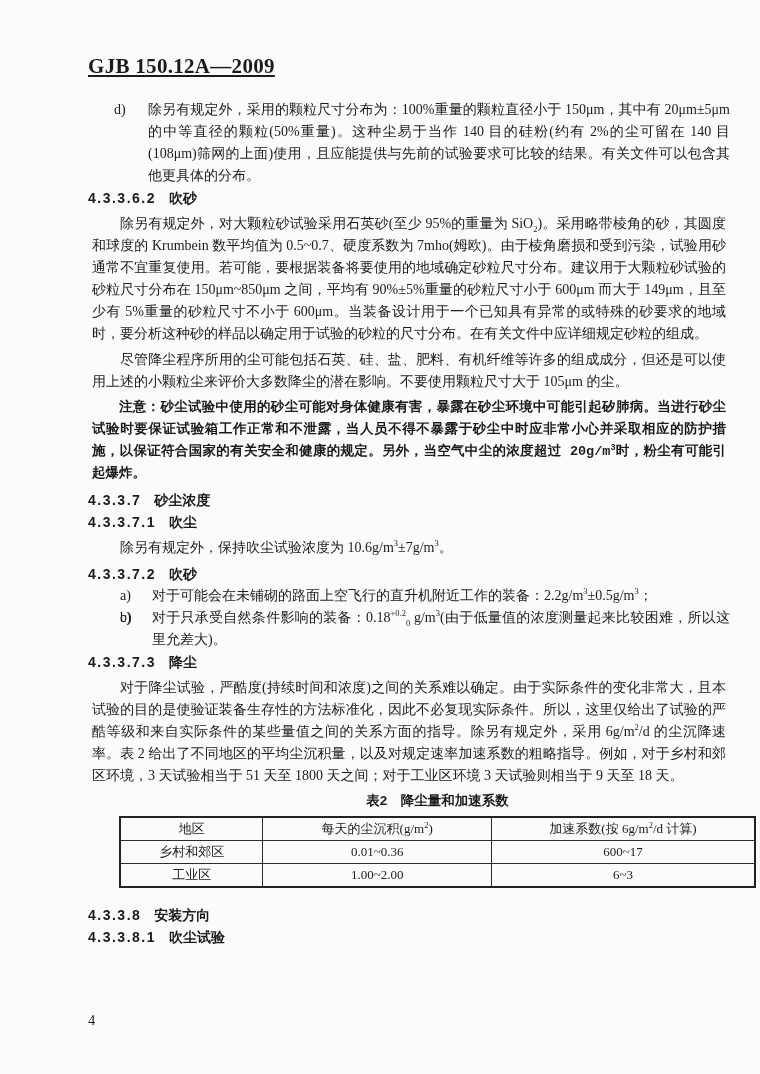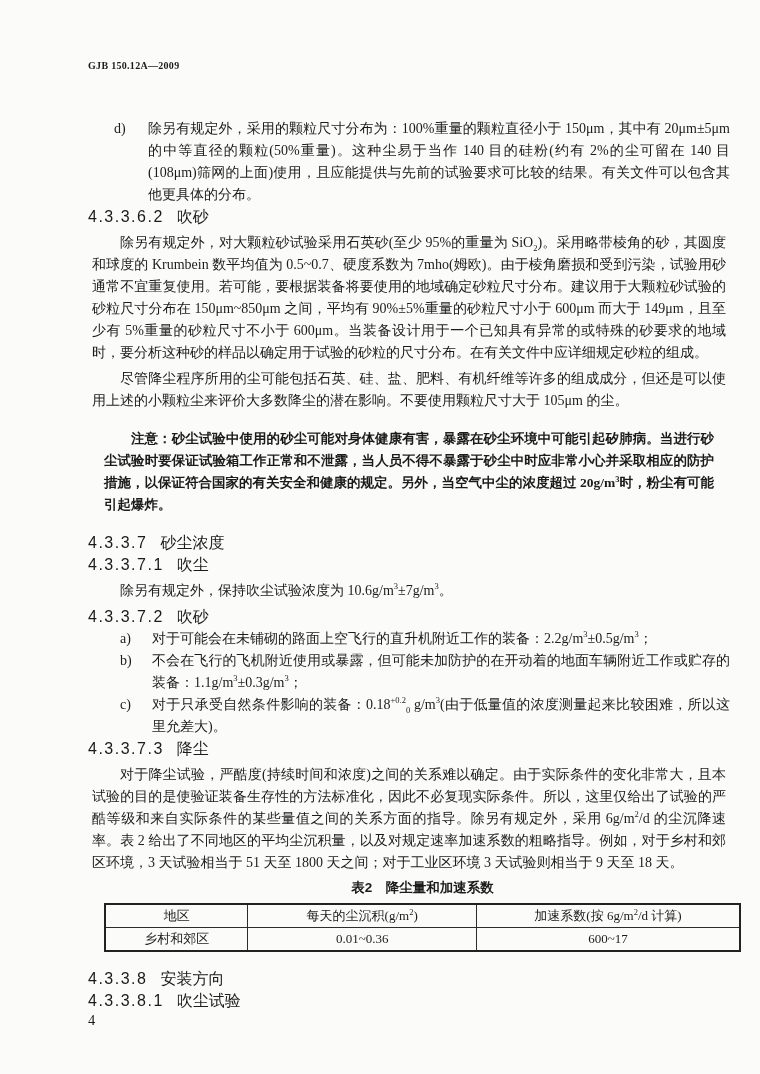--- a/index.html
+++ b/index.html
@@ -12,46 +12,47 @@
   }
   .page{
     position:relative;
     width:760px;height:1074px;
     box-sizing:border-box;
     padding:56px 30px 0 88px;
     overflow:hidden;
   }
   .doc-number{
     font-weight:bold;
-    font-size:10px;
+    font-size:21px;
     letter-spacing:.3px;
     line-height:20px;
-    margin-bottom:42px;
+    margin-bottom:23px;
+    text-decoration:underline;
   }
   .body-text{font-size:14px;line-height:22px;}
   .para{margin:4px;text-indent:2em;text-align:justify;}
   .hang{position:relative;padding-left:60px;text-align:justify;margin:0;}
   .hang .marker{position:absolute;left:26px;top:0;}
   .list-item{position:relative;padding-left:64px;text-align:justify;margin:0;}
   .list-item .marker{position:absolute;left:32px;top:0;}
   .sec-heading{
     font-family:"Liberation Sans","DejaVu Sans",sans-serif;
-    font-weight:normal;
-    font-size:16px;
+    font-weight:bold;
+    font-size:14px;
     line-height:22px;
   }
   .sec-num{letter-spacing:1.5px;margin-right:13px;}
   .note{
-    font-family:Liberation Serif, serif;
+    font-family:Liberation Mono, monospace;
     font-weight:bold;
     font-size:13.5px;
-    margin:16px;text-indent:2em;text-align:justify;
+    margin:4px;text-indent:2em;text-align:justify;
   }
   sup,sub{font-size:8.5px;line-height:0;}
-  .table-block{margin-left:16px;width:637px;}
+  .table-block{margin-left:31px;width:637px;}
   .table-caption{
     font-family:"Liberation Sans","DejaVu Sans",sans-serif;
     font-weight:bold;
     font-size:13.5px;
     text-align:center;
     line-height:20px;
     margin:3px 0 5px 0;
   }
   table.data{
     border-collapse:collapse;
@@ -111,21 +112,20 @@
     <div class="sec-heading">
       <span class="sec-num">4.3.3.7.2</span><span>吹砂</span>
     </div>
 
     <div class="list-item">
       <span class="marker">a)</span>
       <span>对于可能会在未铺砌的路面上空飞行的直升机附近工作的装备：2.2g/m<sup>3</sup>±0.5g/m<sup>3</sup>；</span>
     </div>
     <div class="list-item">
       <span class="marker">b)</span>
-      <span>不会在飞行的飞机附近使用或暴露，但可能未加防护的在开动着的地面车辆附近工作或贮存的装备：1.1g/m<sup>3</sup>±0.3g/m<sup>3</sup>；</span>
     </div>
     <div class="list-item">
       <span class="marker">c)</span>
       <span>对于只承受自然条件影响的装备：0.18<sup>+0.2</sup><sub>0</sub> g/m<sup>3</sup>(由于低量值的浓度测量起来比较困难，所以这里允差大)。</span>
     </div>
 
     <div class="sec-heading">
       <span class="sec-num">4.3.3.7.3</span><span>降尘</span>
     </div>
     <p class="para">对于降尘试验，严酷度(持续时间和浓度)之间的关系难以确定。由于实际条件的变化非常大，且本试验的目的是使验证装备生存性的方法标准化，因此不必复现实际条件。所以，这里仅给出了试验的严酷等级和来自实际条件的某些量值之间的关系方面的指导。除另有规定外，采用 6g/m<sup>2</sup>/d 的尘沉降速率。表 2 给出了不同地区的平均尘沉积量，以及对规定速率加速系数的粗略指导。例如，对于乡村和郊区环境，3 天试验相当于 51 天至 1800 天之间；对于工业区环境 3 天试验则相当于 9 天至 18 天。</p>
@@ -139,20 +139,25 @@
             <th class="col-dep">每天的尘沉积(g/m<sup>2</sup>)</th>
             <th class="col-factor">加速系数(按 6g/m<sup>2</sup>/d 计算)</th>
           </tr>
         </thead>
         <tbody>
           <tr>
             <td>乡村和郊区</td>
             <td>0.01~0.36</td>
             <td>600~17</td>
           </tr>
+          <tr>
+            <td>工业区</td>
+            <td>1.00~2.00</td>
+            <td>6~3</td>
+          </tr>
         </tbody>
       </table>
     </div>
 
     <div class="sec-heading after-table">
       <span class="sec-num">4.3.3.8</span><span>安装方向</span>
     </div>
     <div class="sec-heading">
       <span class="sec-num">4.3.3.8.1</span><span>吹尘试验</span>
     </div>

